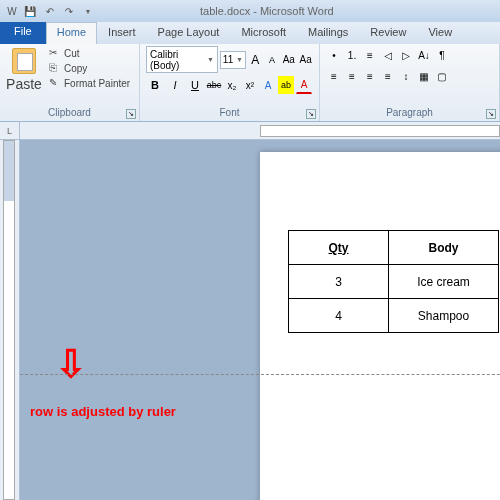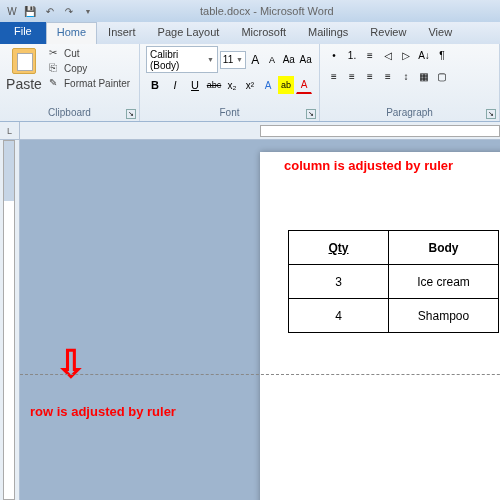--- a/index.html
+++ b/index.html
@@ -170,21 +170,20 @@
   <div class="ruler-corner">L</div>
   <div class="ruler-h-inner"></div>
 </div>
 
 <div class="workspace">
   <div class="ruler-v">
     <div class="ruler-v-inner"></div>
   </div>
   <div class="docarea">
     <div class="page">
-      <div class="annot annot1">column is adjusted by ruler</div>
       <div class="arrow">⇩</div>
       <div class="dashline"></div>
       <div class="annot annot2">row is adjusted by ruler</div>
       <table class="tbl">
         <thead>
             <tr>
           <td class="c1 u">Qty</td>
           <td class="c2">Body</td>
         </tr>
           </thead>

